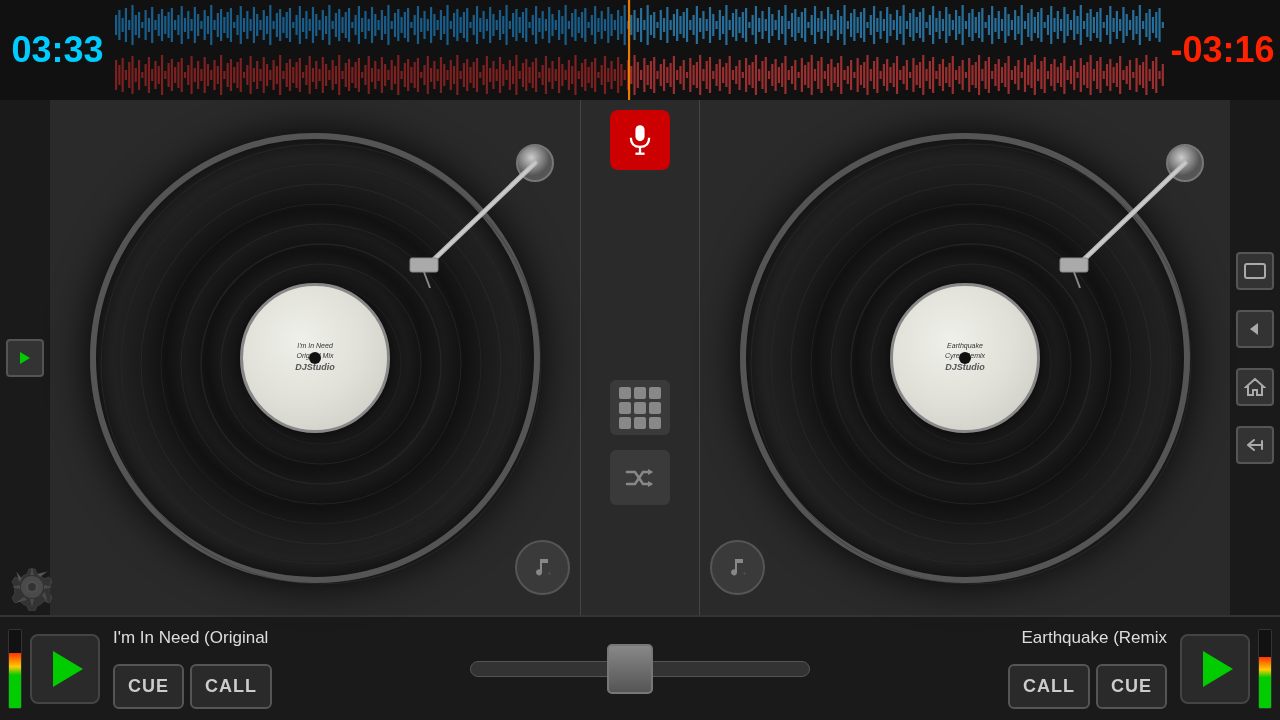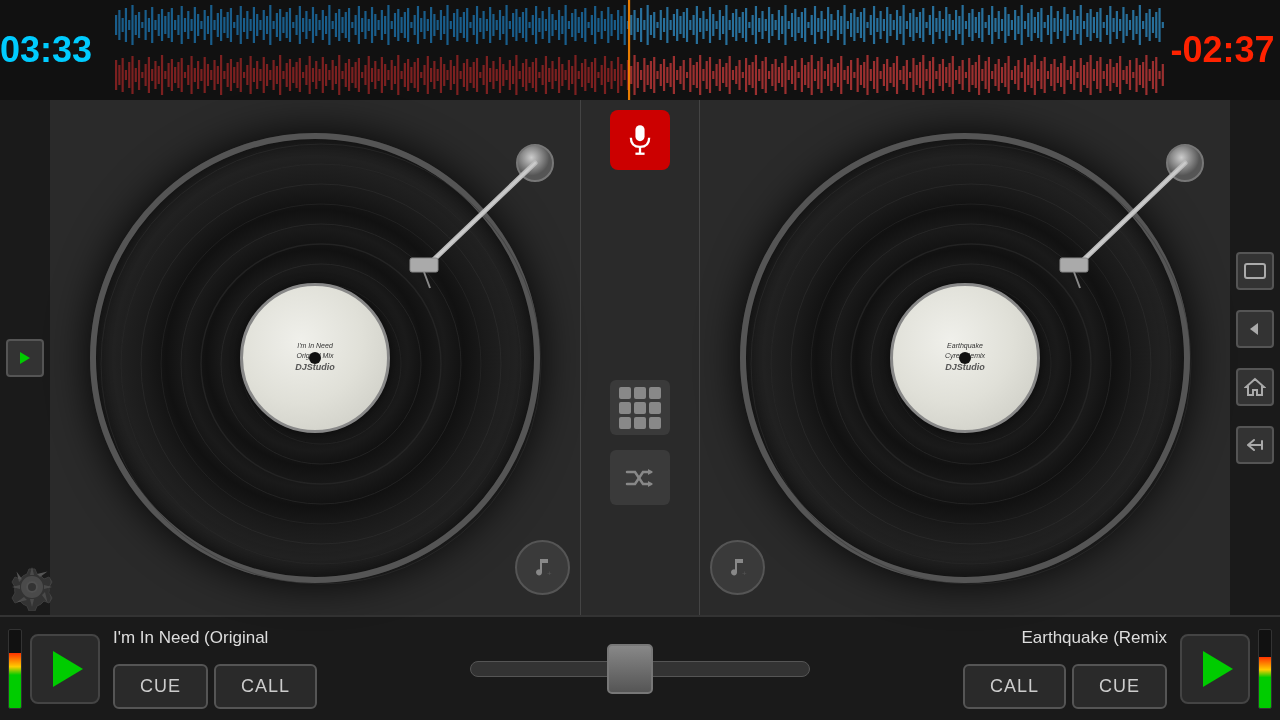--- a/index.html
+++ b/index.html
@@ -16,20 +16,21 @@
     #waveform-section {
       width: 1280px;
       height: 100px;
       background: #111;
       display: flex;
       align-items: center;
       position: relative;
     }
     #time-left {
       width: 115px;
+      text-align: center;
       font-size: 36px;
       font-weight: bold;
       color: #00ccff;
       flex-shrink: 0;
     }
     #waveform-container {
       flex: 1;
       height: 100px;
       position: relative;
       overflow: hidden;
@@ -272,27 +273,27 @@
     .track-name {
       font-size: 17px;
       color: #ddd;
       font-weight: 500;
     }
     .cue-call-btns {
       display: flex;
       gap: 6px;
     }
     .cue-call-btn {
-      padding: 10px 25px;
+      padding: 10px 13px;
       background: #2a2a2a;
       border: 2px solid #555;
       border-radius: 6px;
       color: #ccc;
       font-size: 18px;
-      font-weight: normal;
+      font-weight: bold;
       cursor: pointer;
       letter-spacing: 1px;
     }
 
     
     #crossfader-section {
       width: 380px;
       display: flex;
       align-items: center;
       justify-content: center;
@@ -993,21 +994,21 @@
           <rect x="948" y="11" width="2" height="28"></rect>
           <rect x="951" y="7" width="2" height="36"></rect>
           <rect x="954" y="21" width="2" height="8"></rect>
           <rect x="957" y="14" width="2" height="22"></rect>
         </g>
 
         <rect x="469" y="0" width="2" height="50" fill="#ff8800" opacity="0.9"></rect>
       </svg>
     </div>
   </div>
-  <div id="time-right">-02:37</div>
+  <div id="time-right">-03:16</div>
 </div>
 
 <div id="deck-section">
 
   <div id="left-nav">
     <div class="nav-btn">
       <svg width="16" height="16" viewBox="0 0 16 16">
         <polygon points="3,2 13,8 3,14" fill="#00cc00"></polygon>
       </svg>
     </div>

